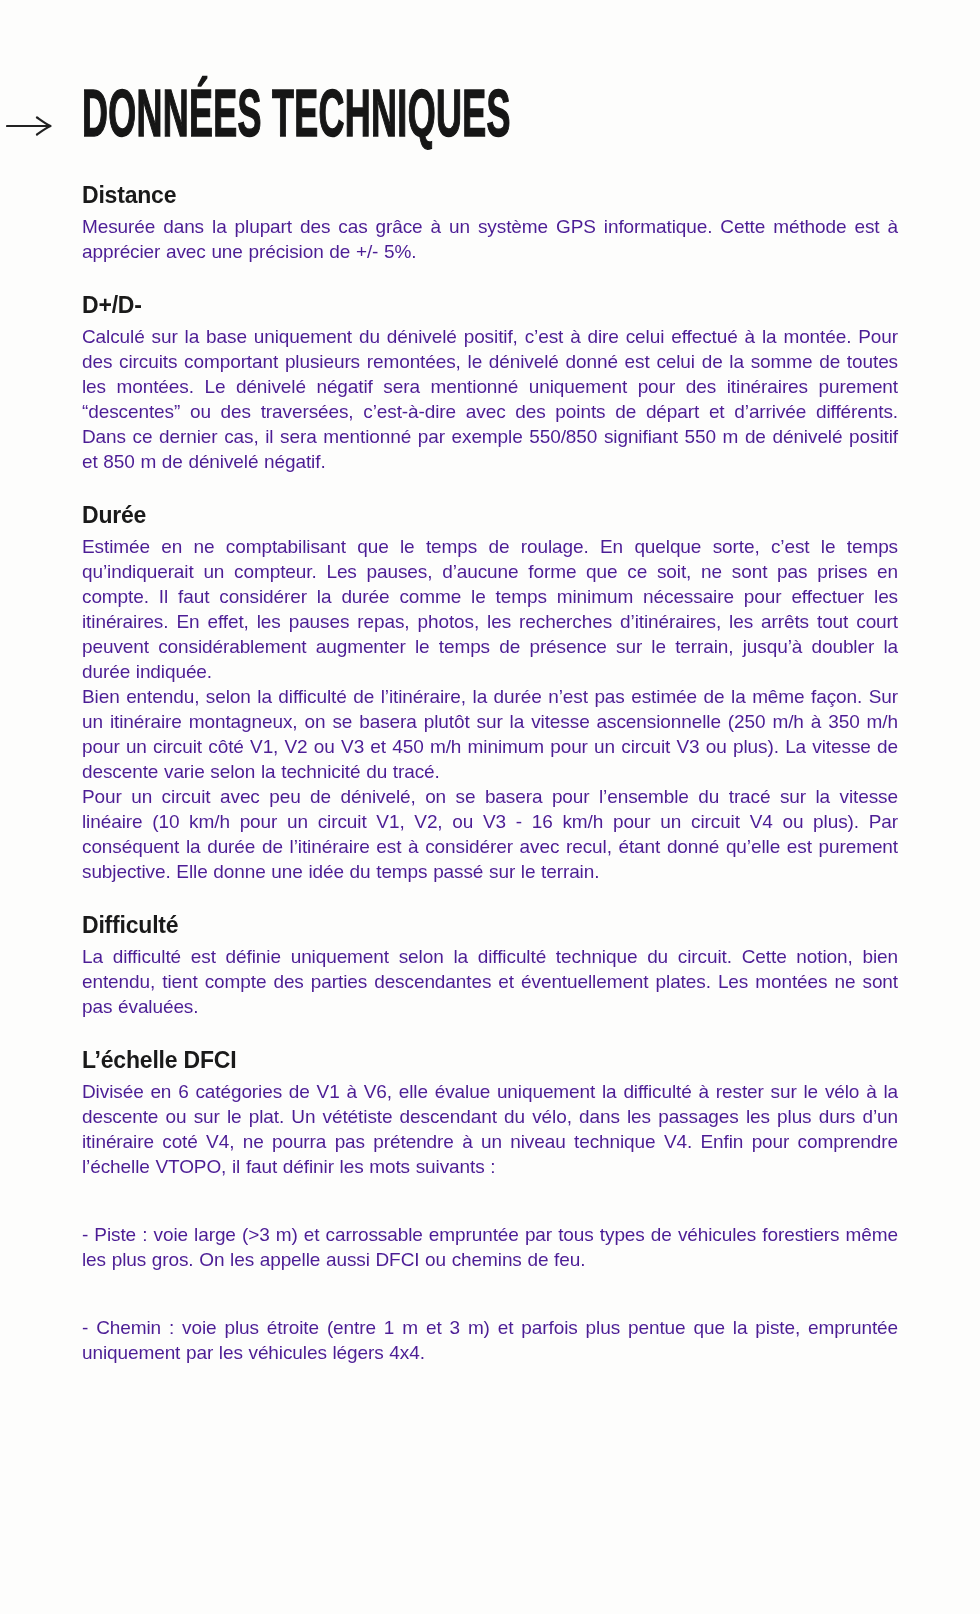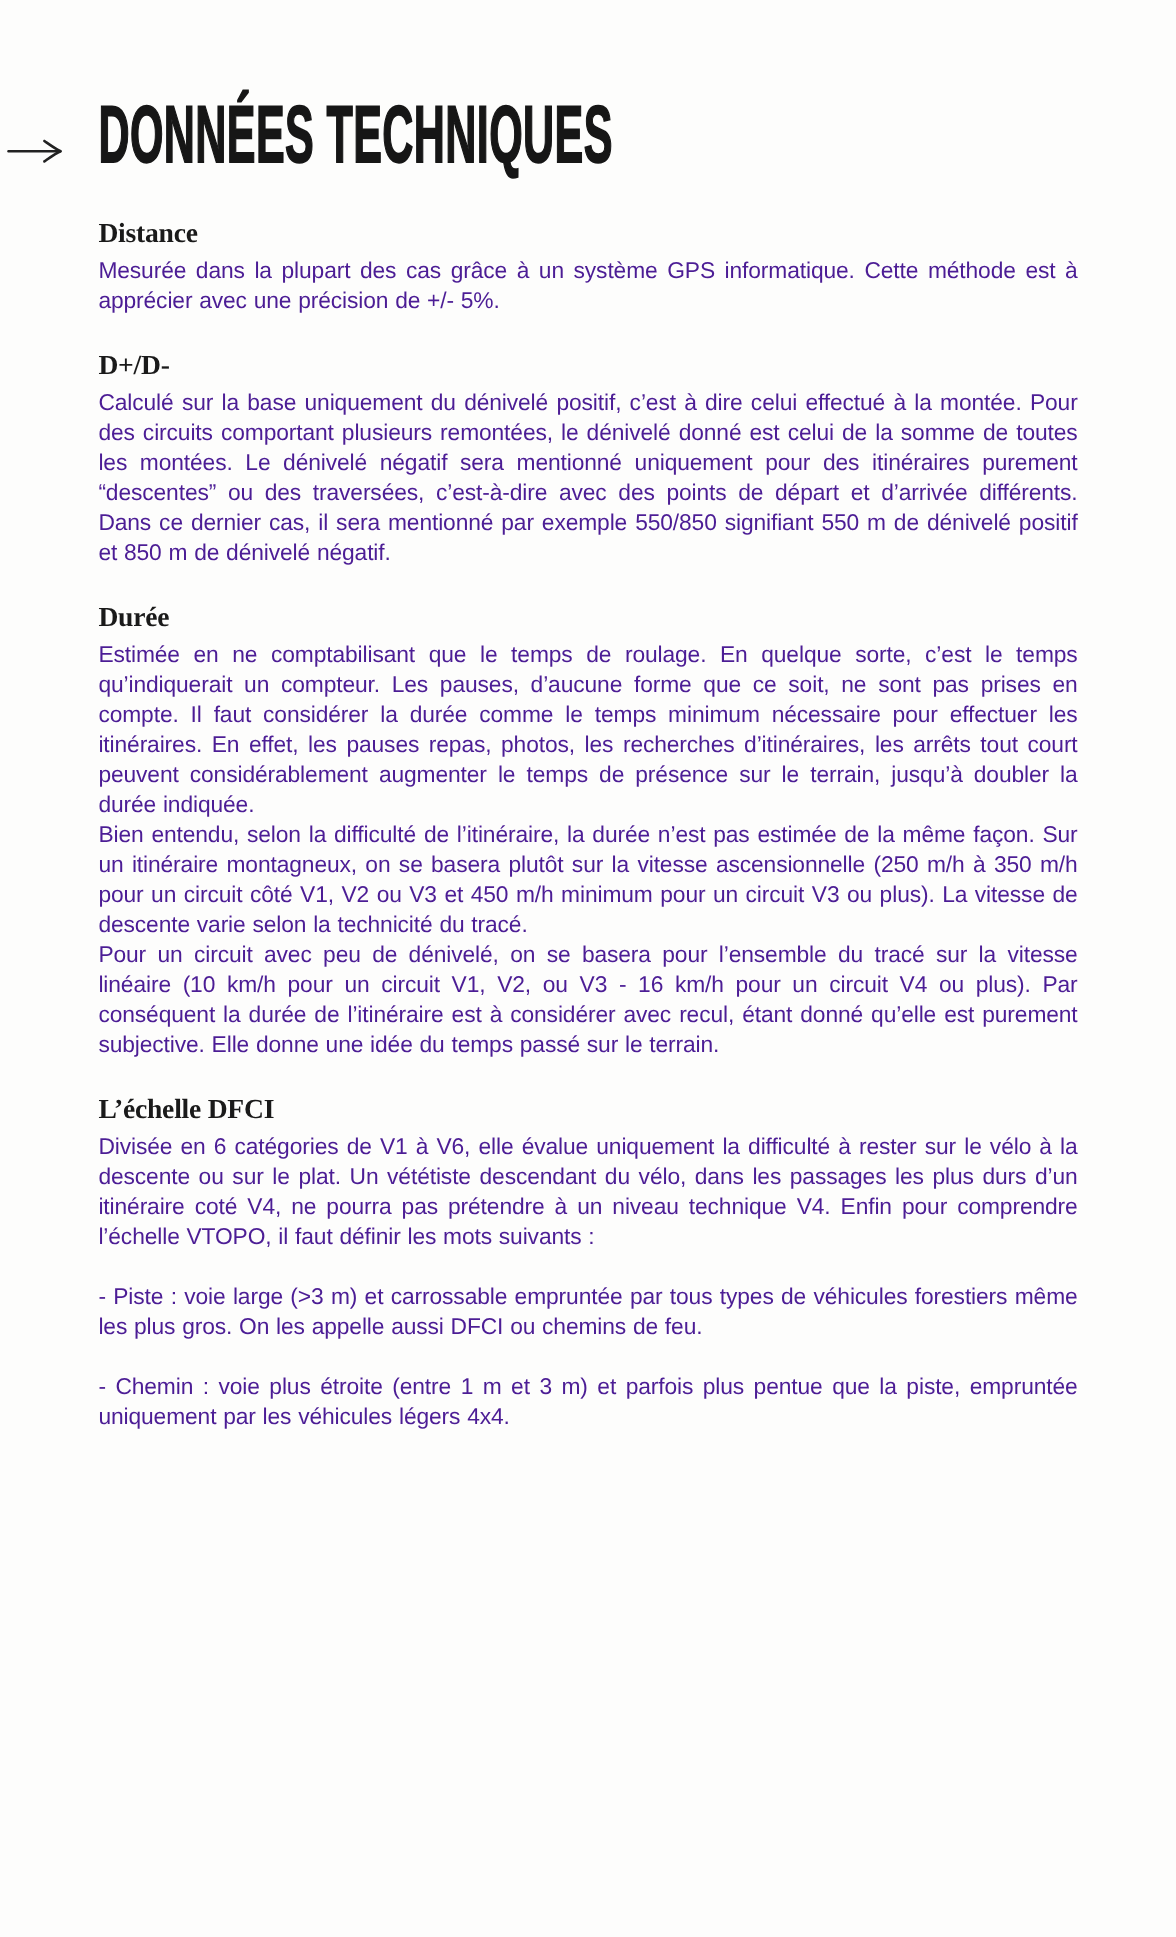--- a/index.html
+++ b/index.html
@@ -46,33 +46,32 @@
     transform: scale(0.63, 1.18);
     transform-origin: left bottom;
   }
   
   h2.section-heading {
     font-size: 23px;
     line-height: 30px;
     margin: 26px 0 4px 0;
     letter-spacing: -0.2px;
     color: #1a1a1a;
-    font-family: Liberation Serif, serif;
   }
   section.first h2.section-heading { margin-top: 30px; }
   p.para {
     margin: 0;
     text-align: justify;
     font-size: 19px;
     line-height: 25px;
     letter-spacing: -0.1px;
     word-spacing: 0.5px;
     color: #4c1d95;
   }
-  p.para.gap { margin-top: 25px; }
+  p.para.gap { margin-top: 43px; }
 </style>
 </head>
 <body>
 
 <div class="page">
   <div class="content">
 
     <header class="title-row">
       <span class="arrow-wrap">
         <svg width="50" height="20" viewBox="0 0 50 20" fill="none">
@@ -95,20 +94,24 @@
       <p class="para">Calculé sur la base uniquement du dénivelé positif, c’est à dire celui effectué à la montée. Pour des circuits comportant plusieurs remontées, le dénivelé donné est celui de la somme de toutes les montées. Le dénivelé négatif sera mentionné uniquement pour des itinéraires purement “descentes” ou des traversées, c’est-à-dire avec des points de départ et d’arrivée différents. Dans ce dernier cas, il sera mentionné par exemple 550/850 signifiant 550 m de dénivelé positif et 850 m de dénivelé négatif.</p>
     </section>
 
     <section>
       <h2 class="section-heading">Durée</h2>
       <p class="para">Estimée en ne comptabilisant que le temps de roulage. En quelque sorte, c’est le temps qu’indiquerait un compteur. Les pauses, d’aucune forme que ce soit, ne sont pas prises en compte. Il faut considérer la durée comme le temps minimum nécessaire pour effectuer les itinéraires. En effet, les pauses repas, photos, les recherches d’itinéraires, les arrêts tout court peuvent considérablement augmenter le temps de présence sur le terrain, jusqu’à doubler la durée indiquée.</p>
       <p class="para">Bien entendu, selon la difficulté de l’itinéraire, la durée n’est pas estimée de la même façon. Sur un itinéraire montagneux, on se basera plutôt sur la vitesse ascensionnelle (250 m/h à 350 m/h pour un circuit côté V1, V2 ou V3 et 450 m/h minimum pour un circuit V3 ou plus). La vitesse de descente varie selon la technicité du tracé.</p>
       <p class="para">Pour un circuit avec peu de dénivelé, on se basera pour l’ensemble du tracé sur la vitesse linéaire (10 km/h pour un circuit V1, V2, ou V3 - 16 km/h pour un circuit V4 ou plus). Par conséquent la durée de l’itinéraire est à considérer avec recul, étant donné qu’elle est purement subjective. Elle donne une idée du temps passé sur le terrain.</p>
     </section>
 
+    <section>
+      <h2 class="section-heading">Difficulté</h2>
+      <p class="para">La difficulté est définie uniquement selon la difficulté technique du circuit. Cette notion, bien entendu, tient compte des parties descendantes et éventuellement plates. Les montées ne sont pas évaluées.</p>
+    </section>
 
     <section>
       <h2 class="section-heading">L’échelle DFCI</h2>
       <p class="para">Divisée en 6 catégories de V1 à V6, elle évalue uniquement la difficulté à rester sur le vélo à la descente ou sur le plat. Un vététiste descendant du vélo, dans les passages les plus durs d’un itinéraire coté V4, ne pourra pas prétendre à un niveau technique V4. Enfin pour comprendre l’échelle VTOPO, il faut définir les mots suivants :</p>
       <p class="para gap">- Piste : voie large (&gt;3 m) et carrossable empruntée par tous types de véhicules forestiers même les plus gros. On les appelle aussi DFCI ou chemins de feu.</p>
       <p class="para gap">- Chemin : voie plus étroite (entre 1 m et 3 m) et parfois plus pentue que la piste, empruntée uniquement par les véhicules légers 4x4.</p>
     </section>
 
   </div>
 

